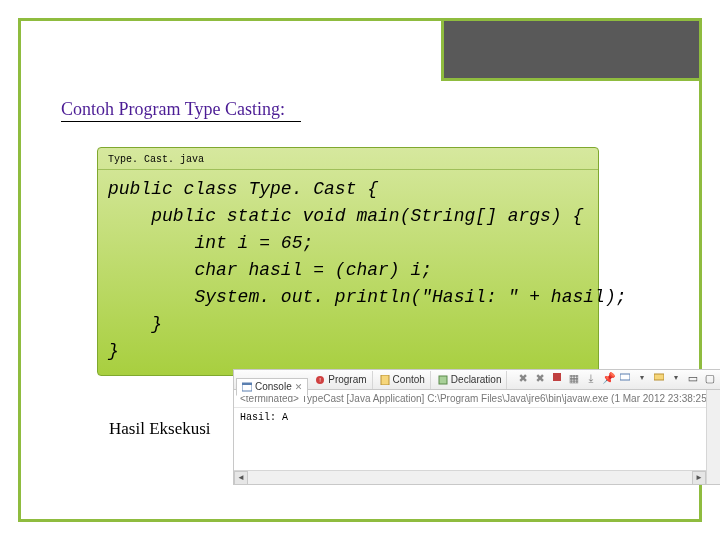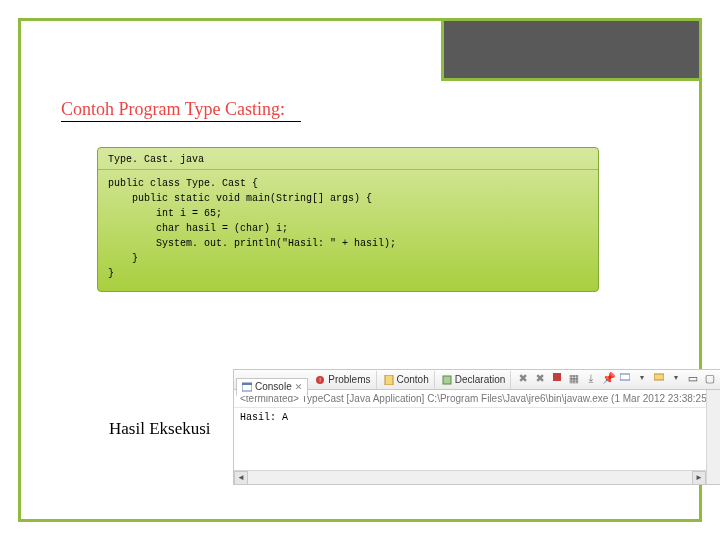--- a/index.html
+++ b/index.html
@@ -29,21 +29,21 @@
     background: #595959;
     border: 3px solid #8fbc3f;
     border-top: none;
     border-right: none;
   }
   .title {
     position: absolute;
     top: 78px;
     left: 40px;
     font-size: 18px;
-    color: #ef4444;
+    color: #4c1d95;
     font-family: "Times New Roman", serif;
   }
   .title-underline {
     position: absolute;
     top: 100px;
     left: 40px;
     width: 240px;
     border-bottom: 1px solid #000;
   }
   .code-box {
@@ -57,25 +57,26 @@
   }
   .code-filename {
     font-family: "Courier New", monospace;
     font-size: 10px;
     padding: 6px 10px 4px 10px;
     border-bottom: 1px solid #9fbf5a;
     color: #000;
   }
   .code-body {
     font-family: "Courier New", monospace;
-    font-size: 10px;
+    font-size: 18px;
     padding: 6px 10px 10px 10px;
     color: #000;
     white-space: pre;
     line-height: 1.5;
+    font-style: italic;
   }
   .result-label {
     position: absolute;
     top: 398px;
     left: 88px;
     font-size: 17px;
     font-family: "Times New Roman", serif;
     color: #000;
   }
   .console-panel {
@@ -220,21 +221,21 @@
         <span>Console</span>
         <span style="color:#888;font-size:9px;">✕</span>
       </div>
       <div class="tab">
         <span class="tab-icon">
           <svg viewBox="0 0 10 10">
               <circle cx="5" cy="5" r="4" fill="#d04040"></circle>
               <text x="5" y="7" font-size="6" fill="#fff" text-anchor="middle">!</text>
             </svg>
         </span>
-        <span>Problems</span>
+        <span>Program</span>
       </div>
       <div class="tab">
         <span class="tab-icon">
           <svg viewBox="0 0 10 10">
               <rect x="1" y="0" width="8" height="10" fill="#f6d67a" stroke="#b89034"></rect>
             </svg>
         </span>
         <span>Contoh</span>
       </div>
       <div class="tab">

